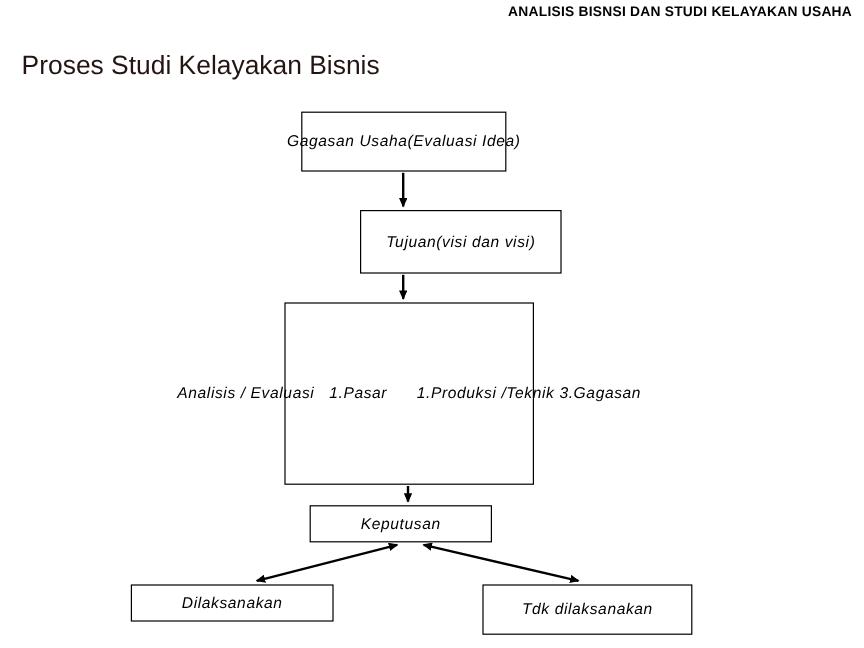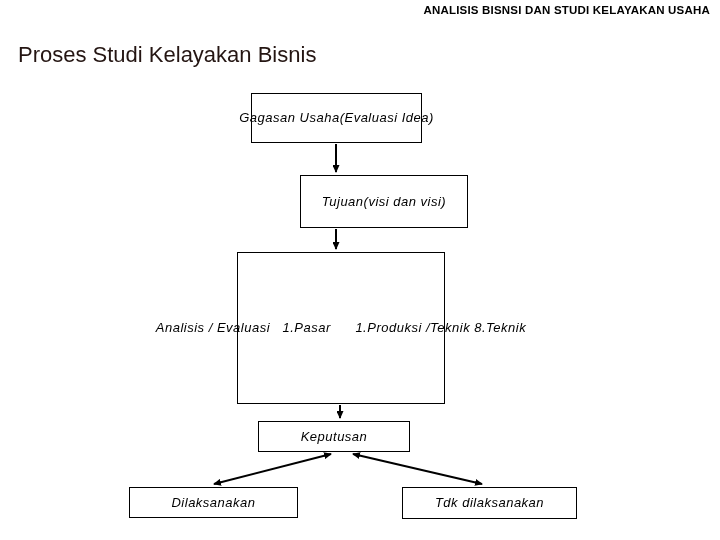--- a/index.html
+++ b/index.html
@@ -48,22 +48,22 @@
     font-size:13px;
     line-height:24px;
     letter-spacing:0.5px;
     font-style:italic;
   }
   .node .node-line{white-space:pre;}
   .node-gagasan{left:251px;top:93px;width:171px;height:50px;}
   .node-tujuan{left:252px;top:175px;width:168px;height:53px;margin-left:48px;}
   .node-analisis{left:237px;top:252px;width:208px;height:152px;}
   .node-keputusan{left:258px;top:421px;width:152px;height:31px;}
-  .node-dilaksanakan{left:109px;top:487px;width:169px;height:31px;margin-left:20px;}
-  .node-tdk{left:402px;top:487px;width:175px;height:32px;}
+  .node-dilaksanakan{left:109px;top:487px;width:169px;height:31px;}
+  .node-tdk{left:402px;top:487px;width:175px;height:42px;}
   .arrows{
     position:absolute;
     left:0;top:0;
     width:720px;height:540px;
     pointer-events:none;
   }
   .arrows line{
     stroke:var(--border_color);
     stroke-width:2;
   }
@@ -96,22 +96,22 @@
   </div>
 
   <div class="node node-tujuan">
     <div class="node-line">Tujuan</div>
     <div class="node-line">(visi dan visi)</div>
   </div>
 
   <div class="node node-analisis">
     <div class="node-line">Analisis / Evaluasi   1.</div>
     <div class="node-line">Pasar      1.Produksi /</div>
-    <div class="node-line">Teknik 8.</div>
-    <div class="node-line">Teknik</div>
+    <div class="node-line">Teknik 3.</div>
+    <div class="node-line">Gagasan</div>
   </div>
 
   <div class="node node-keputusan">
     <span class="node-line">Keputusan</span>
   </div>
 
   <div class="node node-dilaksanakan">
     <span class="node-line">Dilaksanakan</span>
   </div>
 

